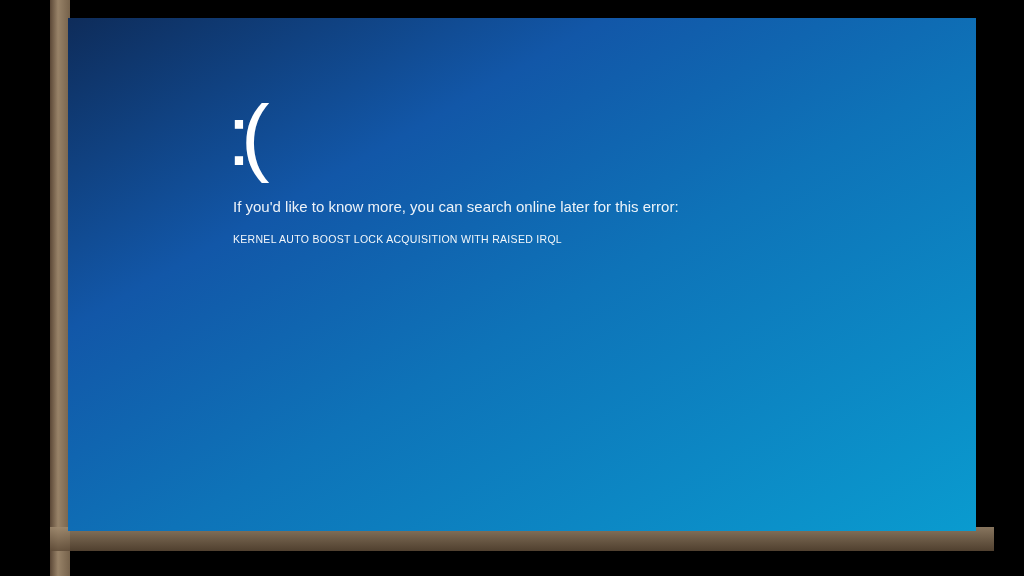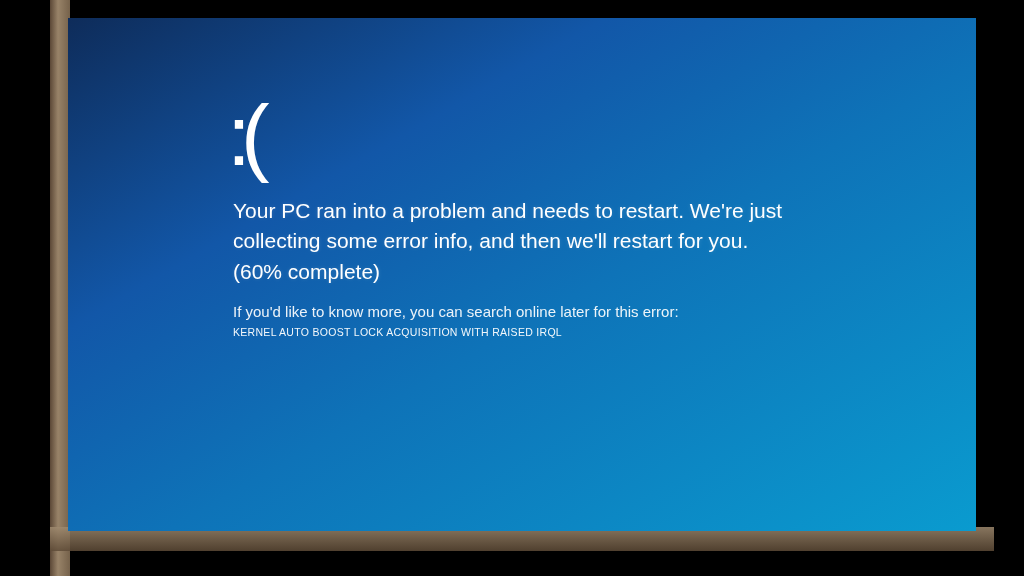--- a/index.html
+++ b/index.html
@@ -47,21 +47,21 @@
       line-height: 1.4;
       font-weight: 300;
       opacity: 0.92;
       max-width: 560px;
     }
     .error-code {
       font-size: 10.5px;
       letter-spacing: 0.3px;
       font-weight: 400;
       text-transform: uppercase;
-      margin-top: 4px;
+      margin-top: 16px;
       opacity: 0.95;
     }
     
     .tape-left {
       position: absolute;
       top: 0;
       left: 50px;
       width: 20px;
       height: 100%;
       background: linear-gradient(90deg, #6b5440 0%, #b39a7b 40%, #8a7358 100%);
@@ -79,18 +79,17 @@
   </style>
 </head>
 <body>
 
 <div class="tape-left"></div>
 <div class="tape-bottom"></div>
 
 <div class="bezel">
   <div class="sad-face">:(</div>
 
-  <div class="main-message">Your PC ran into a problem and needs to restart. We're just collecting some error info, and then we'll restart for you. (60% complete)</div>
 
   <div class="hint">If you'd like to know more, you can search online later for this error:</div>
 
   <div class="error-code">KERNEL AUTO BOOST LOCK ACQUISITION WITH RAISED IRQL</div>
 </div>
 
 </body></html>

